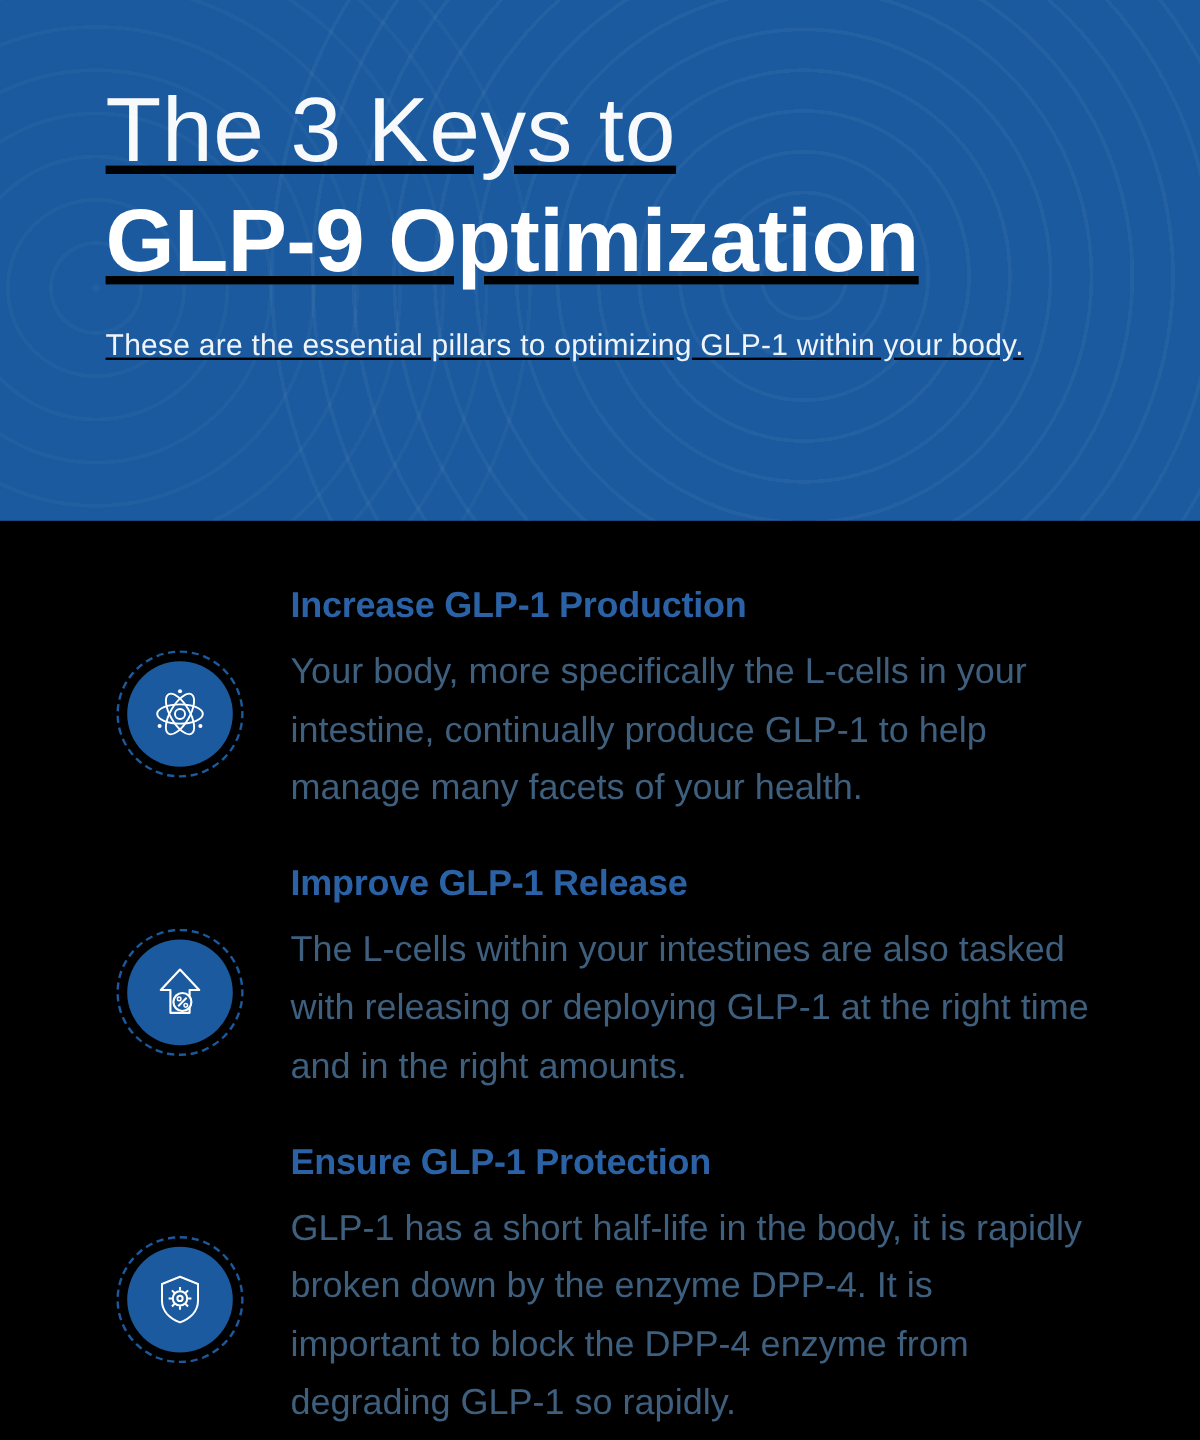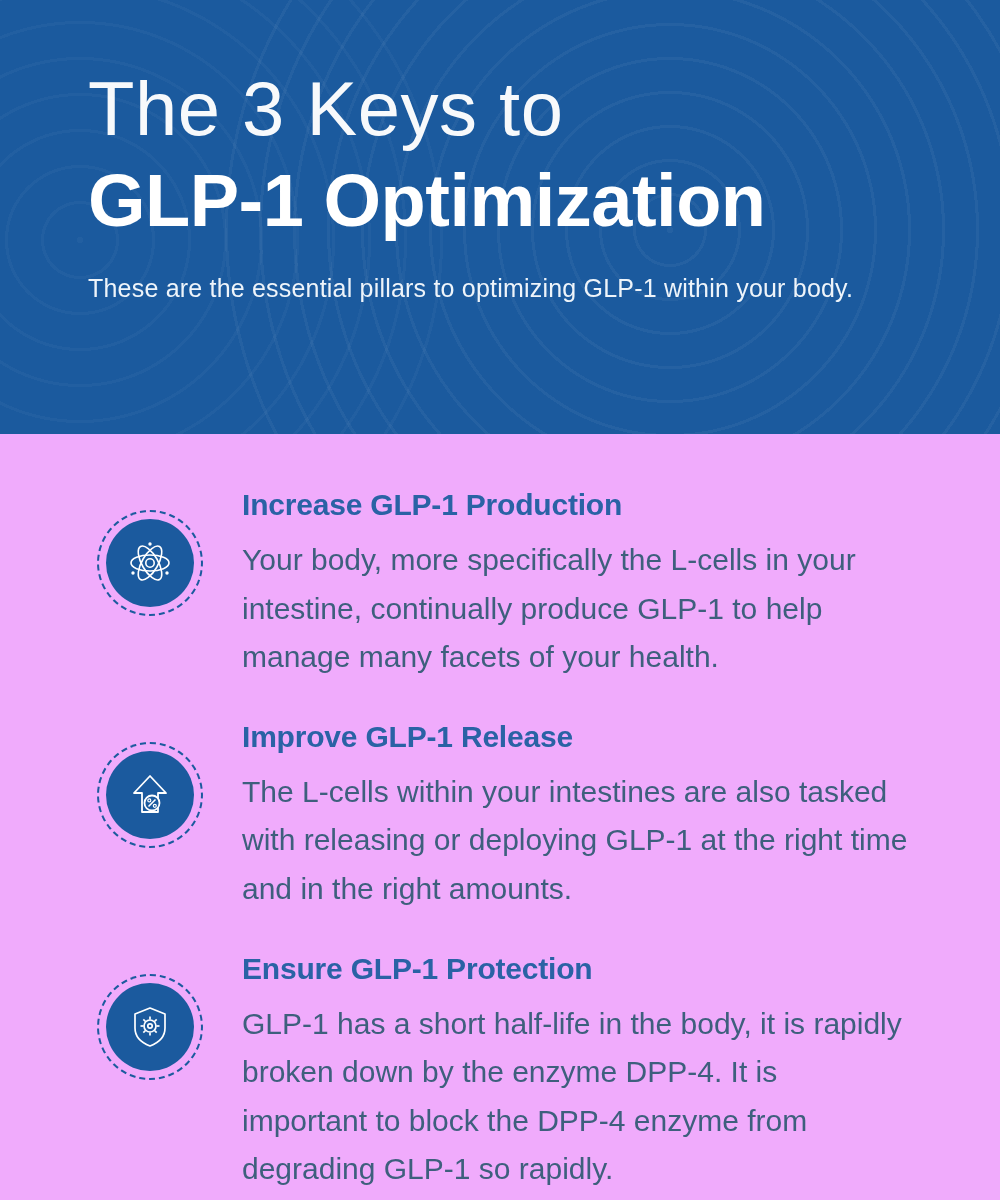--- a/index.html
+++ b/index.html
@@ -11,21 +11,22 @@
     height: 1200px;
     background: #ffffff;
     font-family: "Liberation Sans", sans-serif;
     overflow: hidden;
   }
 
   .page {
     position: relative;
     width: 1000px;
     height: 1200px;
-    background: #f0abfc;
+    background: #000000;
+    text-decoration: underline;
   }
 
   
   .header {
     position: relative;
     width: 1000px;
     height: 434px;
     background: #1b5a9e;
     overflow: hidden;
   }
@@ -89,21 +90,21 @@
     letter-spacing: 0.2px;
   }
 
   
   .content {
     position: relative;
     padding: 54px 60px 0 60px;
   }
   .key-row {
     display: flex;
-    align-items: flex-start;
+    align-items: center;
     margin-bottom: 38px;
   }
   .icon-col {
     width: 182px;
     flex: 0 0 182px;
     display: flex;
     justify-content: center;
     padding-top: 22px;
   }
   .icon-badge {
@@ -161,21 +162,21 @@
 </head>
 <body>
 
 <div class="page">
 
   <div class="header">
     <div class="header-rings"></div>
     <div class="header-rings2"></div>
     <div class="header-inner">
       <div class="title-line1">The 3 Keys to</div>
-      <div class="title-line2">GLP-1 Optimization</div>
+      <div class="title-line2">GLP-9 Optimization</div>
       <div class="subtitle">These are the essential pillars to optimizing GLP-1 within your body.</div>
     </div>
   </div>
 
   <div class="content">
 
     <div class="key-row">
       <div class="icon-col">
         <div class="icon-badge">
           <div class="icon-dashed"></div>

